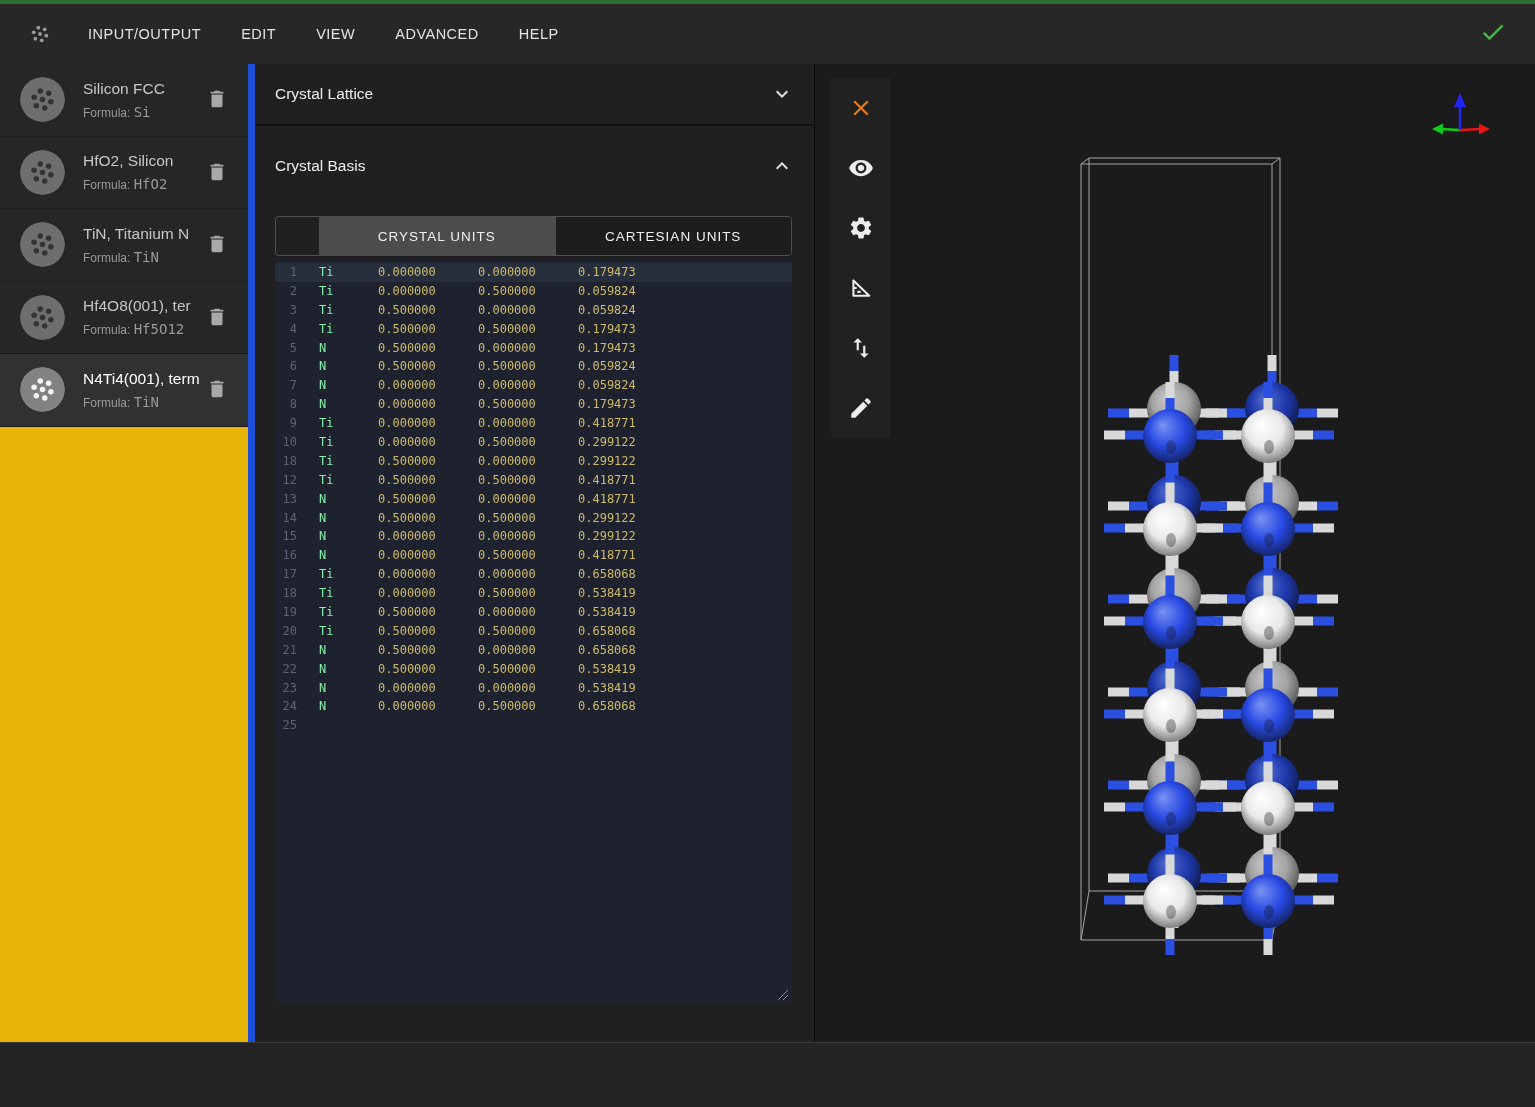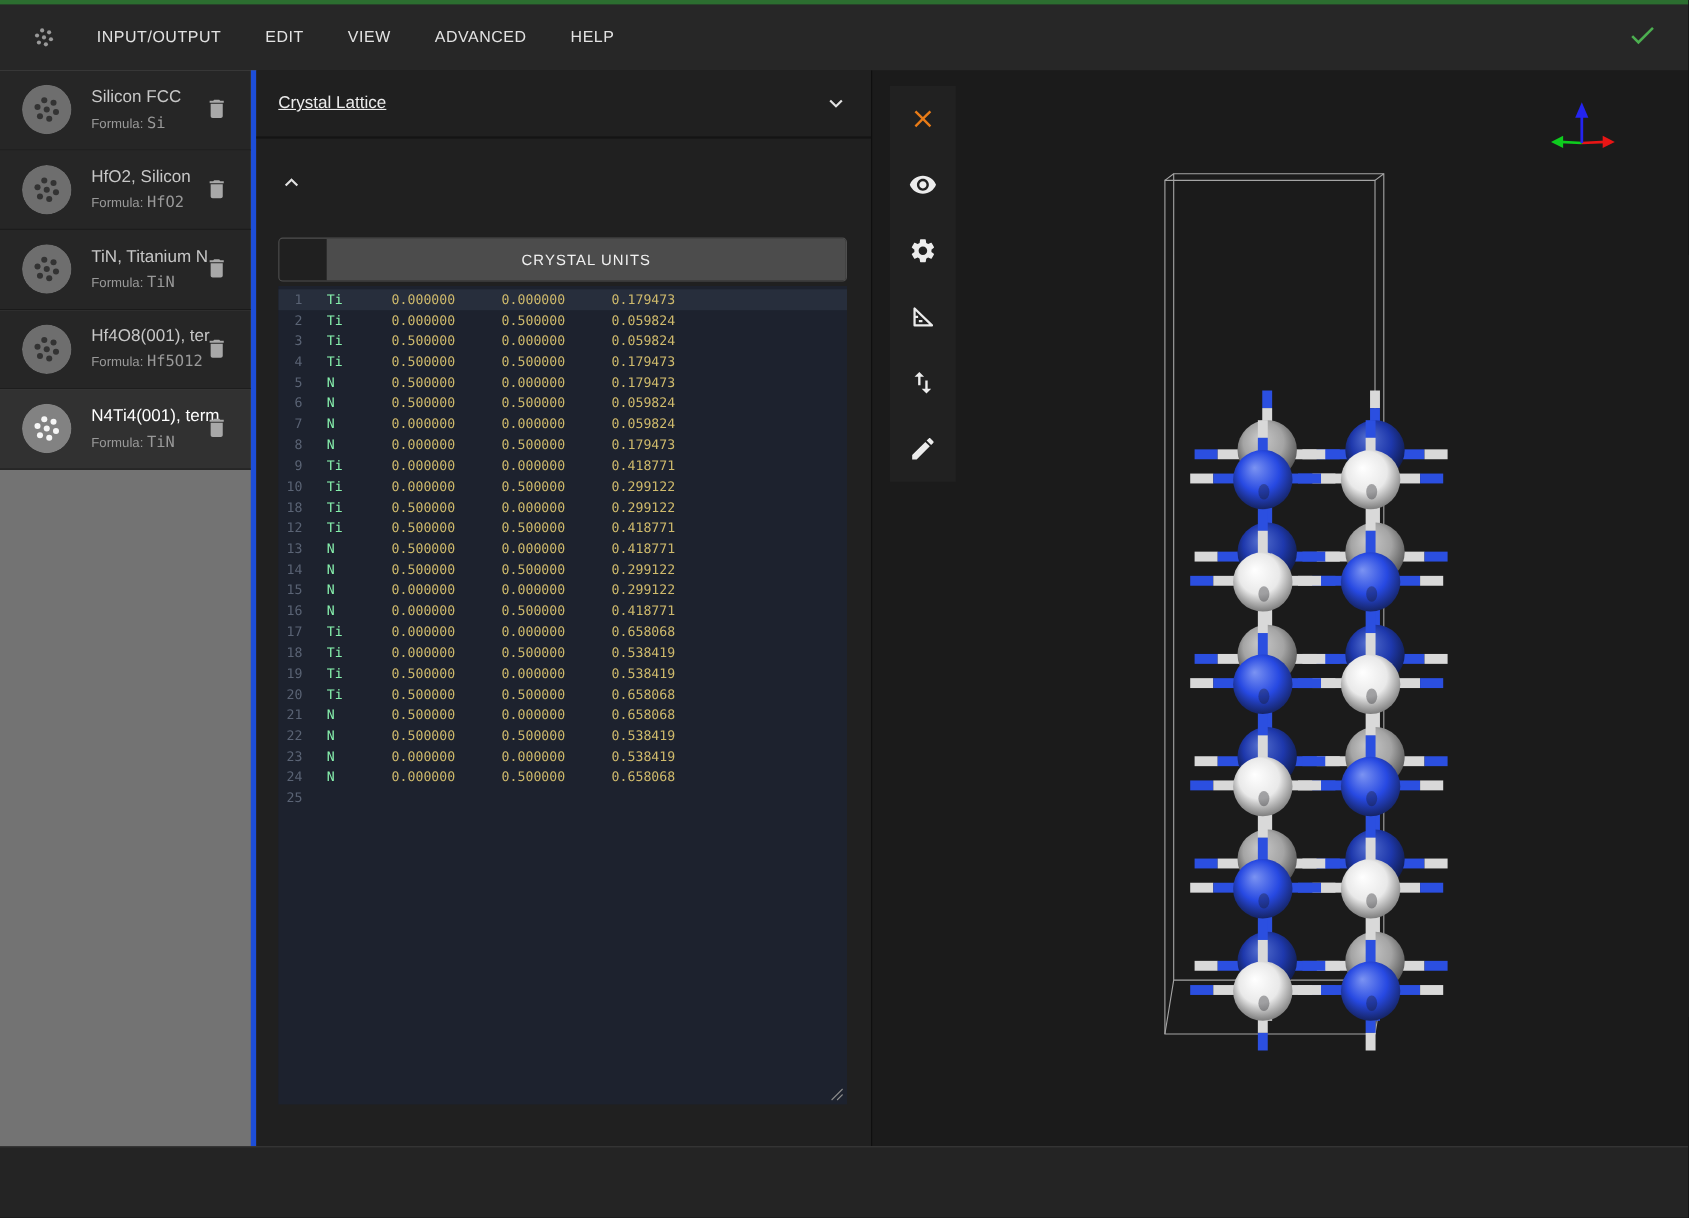--- a/index.html
+++ b/index.html
@@ -10,34 +10,34 @@
   .top-accent{position:absolute;left:0;top:0;width:100%;height:4px;}
   .topbar-inner{position:absolute;left:0;top:4px;right:0;height:60px;display:flex;align-items:center;}
   .logo{margin-left:24px;width:32px;height:32px;flex:none;}
   .menu{display:flex;margin-left:32px;gap:40px;}
   .menu-item{font-size:14.5px;letter-spacing:.5px;color:#e3e3e3;cursor:pointer;white-space:nowrap;}
   .top-check{position:absolute;right:28px;top:18px;width:28px;height:28px;}
   
   .main{position:absolute;left:0;top:64px;width:1535px;height:978px;display:flex;}
   .bottombar{position:absolute;left:0;top:1042px;width:100%;height:65px;background:#242424;border-top:1px solid #3a3a3a;box-sizing:border-box;}
   
-  .sidebar{width:233px;flex:none;background:#737373;border-right:5px solid #1d4ed8;box-sizing:border-box;}
+  .sidebar{width:255px;flex:none;background:#eab308;border-right:7px solid #1d4ed8;box-sizing:border-box;}
   .mat-item{height:71.5px;background:#262626;border-bottom:1px solid #1a1a1a;display:flex;align-items:center;position:relative;cursor:pointer;}
   .mat-item.selected{background:#313131;}
   .mat-avatar{width:45px;height:45px;border-radius:50%;margin-left:20px;flex:none;}
   .mat-text{margin-left:18px;width:122px;overflow:hidden;}
   .mat-title{font-size:15.5px;color:#c7c7c7;white-space:nowrap;overflow:hidden;}
   .mat-item.selected .mat-title{color:#ffffff;}
   .mat-sub{margin-top:6px;font-size:12px;color:#999;white-space:nowrap;}
   .mat-sub .formula{font-family:"DejaVu Sans Mono",monospace;font-size:14px;}
   .mat-trash{position:absolute;right:20px;top:24px;width:22px;height:22px;cursor:pointer;}
   
   .middle{width:560px;flex:none;background:#202020;border-right:1px solid #0c0c0c;box-sizing:border-box;position:relative;}
   .sec-header{position:absolute;left:0;width:100%;display:flex;align-items:center;box-sizing:border-box;padding:0 20px;}
-  .sec-title{font-size:15.5px;color:#ececec;flex:1;text-decoration:underline;}
+  .sec-title{font-size:15.5px;color:#ececec;flex:1;}
   .sec-chevron{width:24px;height:24px;flex:none;cursor:pointer;}
   #cl-header{top:0;height:60px;}
   .sec-divider{position:absolute;left:0;top:60px;width:100%;height:2px;background:#141414;}
   #cb-header{top:62px;height:80px;}
   .tabs{position:absolute;left:20px;right:22px;top:152px;height:38px;display:flex;border:1px solid #4f4f4f;border-radius:4px;overflow:hidden;padding-left:43px;}
   .tab{flex:1;display:flex;align-items:center;justify-content:center;font-size:13.5px;letter-spacing:1px;color:#f0f0f0;background:#1d1d1d;cursor:pointer;}
   .tab.active{background:#4c4c4c;}
   .tab + .tab{border-left:1px solid #4f4f4f;}
   .editor{position:absolute;left:20px;right:22px;top:196px;height:744px;background:#1d222e;overflow:hidden;padding-top:3px;box-sizing:border-box;}
   .crow{display:flex;height:18.9px;line-height:18.9px;font-family:"DejaVu Sans Mono",monospace;font-size:12px;}
@@ -208,26 +208,28 @@
 
     <div class="middle">
       <div class="sec-header" id="cl-header">
         <span class="sec-title">Crystal Lattice</span>
         <svg class="sec-chevron" viewBox="0 0 24 24">
           <path fill="#e0e0e0" d="M16.59 8.59 12 13.17 7.41 8.59 6 10l6 6 6-6z"></path>
         </svg>
       </div>
       <div class="sec-divider"></div>
       <div class="sec-header" id="cb-header">
+        <span class="sec-title">Crystal Basis</span>
         <svg class="sec-chevron" viewBox="0 0 24 24">
           <path fill="#e0e0e0" d="M12 8l-6 6 1.41 1.41L12 10.83l4.59 4.58L18 14l-6-6z"></path>
         </svg>
       </div>
       <div class="tabs" id="tabs">
           <div class="tab active">CRYSTAL UNITS</div>
+          <div class="tab">CARTESIAN UNITS</div>
         </div>
       <div class="editor" id="editor">
         <svg class="resize-handle" viewBox="0 0 12 12">
           <path d="M11 1 1 11 M11 6 6 11" stroke="#8a8a8a" stroke-width="1" fill="none"></path>
         </svg>
       <div class="crow active-line">
             <span class="ln">1</span>
             <span class="el">Ti</span>
             <span class="co">0.000000</span>
             <span class="co">0.000000</span>

